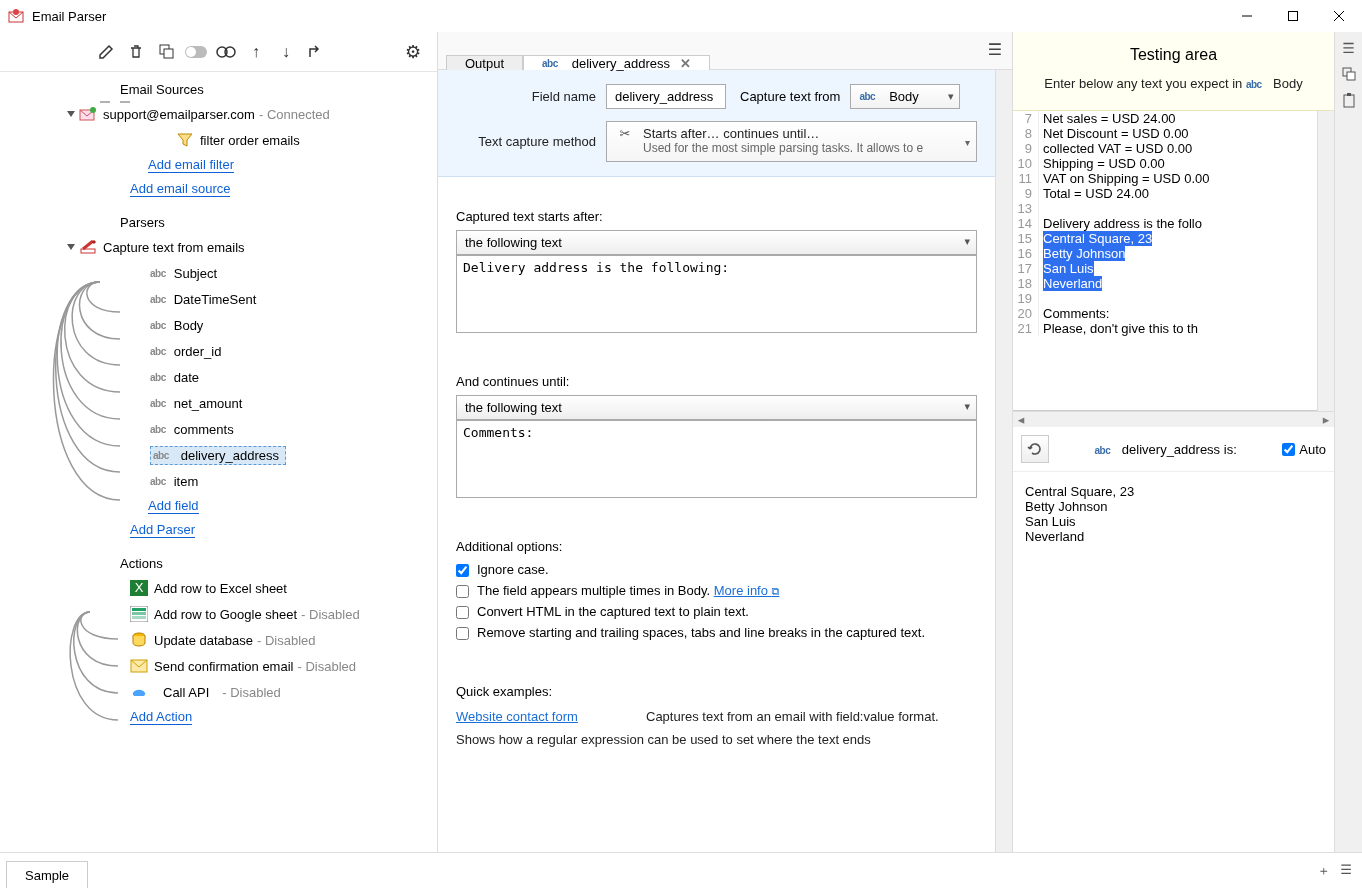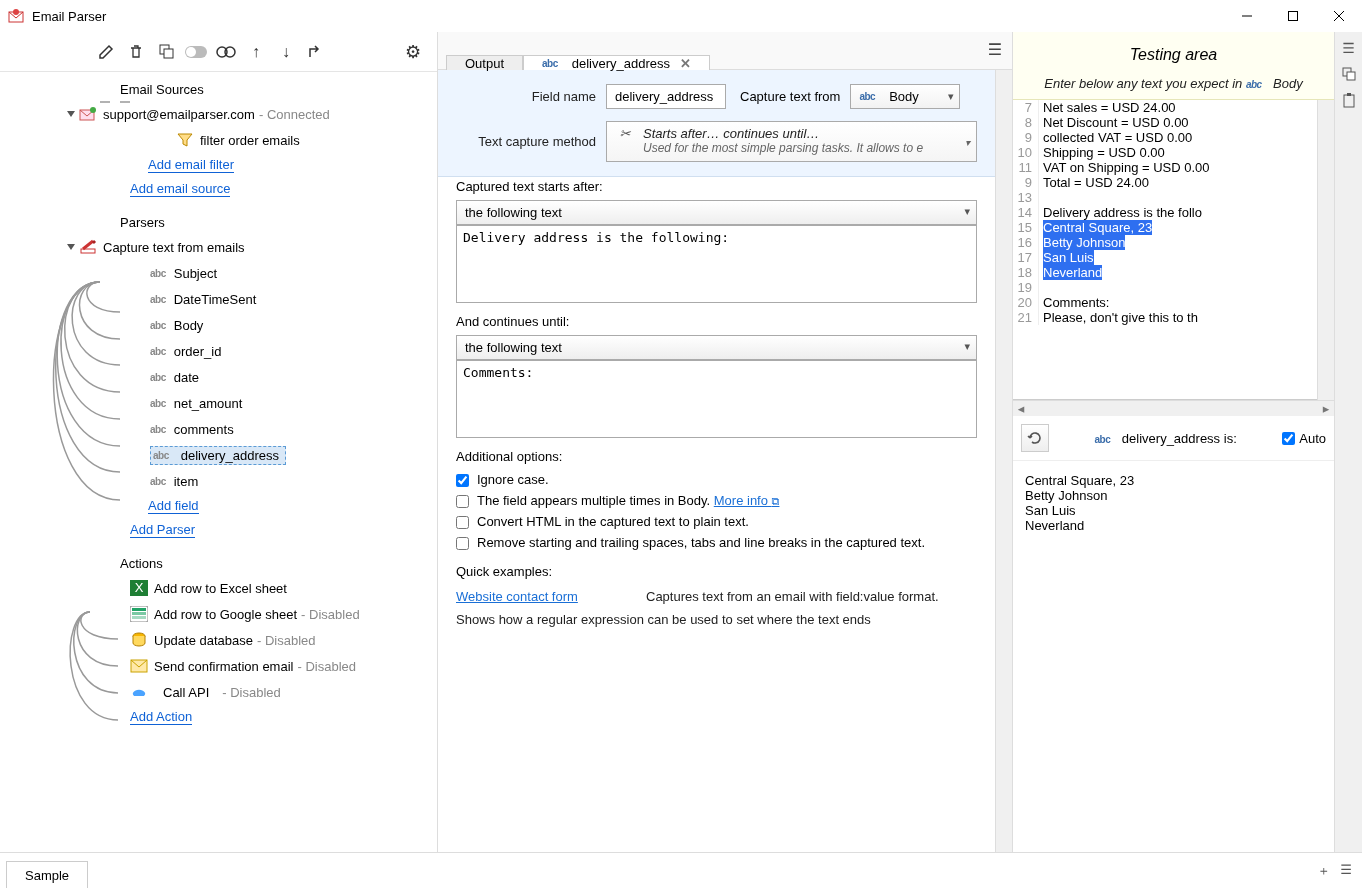--- a/index.html
+++ b/index.html
@@ -54,43 +54,43 @@
 
 .center-scroll { flex: 1; overflow-y: auto; }
 .form-band { background: #edf5ff; border-bottom: 1px solid #d0dff0; padding: 14px 18px 14px 18px; }
 .form-row { display: flex; align-items: center; margin-bottom: 12px; }
 .form-row:last-child { margin-bottom: 0; }
 .form-label { width: 150px; text-align: right; padding-right: 10px; color: #222; }
 .form-input { padding: 4px 8px; border: 1px solid #aaa; background: #fff; width: 120px; }
 .form-select { padding: 4px 8px; border: 1px solid #aaa; background: linear-gradient(#fff,#f2f2f2); display:inline-flex; align-items:center; min-width:110px; position:relative; }
 .form-select .abc-badge { color:#3b6daa; }
 .form-select::after { content:"▾"; position:absolute; right:6px; color:#555; font-size:11px; }
-.method-select { flex:1; padding: 4px 10px 6px 10px; border: 1px solid #aaa; background: linear-gradient(#fff,#f5f5f5); position:relative;font-style:italic; }
+.method-select { flex:1; padding: 4px 10px 6px 10px; border: 1px solid #aaa; background: linear-gradient(#fff,#f5f5f5); position:relative; }
 .method-select .m-title { color:#222; }
 .method-select .m-sub { color:#666; font-size:12px; }
 .scissors { display:inline-block; width:16px; text-align:center; margin-right:10px; color:#555; }
 
-.section-pad { padding: 2px 18px 6px 18px; }
+.section-pad { padding: 32px 18px 6px 18px; }
 .dropdown-wide { width: 100%; padding: 4px 8px; border: 1px solid #aaa; background: linear-gradient(#fff,#eee); position:relative; margin-top:6px; }
 .dropdown-wide::after { content:"▾"; position:absolute; right:6px; top:4px; color:#555; font-size:11px; }
 .text-area { width: 100%; height: 78px; border: 1px solid #aaa; padding: 4px 6px; font-family: Consolas, monospace; font-size: 13px; resize: none; margin-top:0; }
 .text-area.top-joined { border-top: 1px solid #aaa; }
 .check-row { display:flex; align-items:flex-start; margin: 6px 0; }
 .check-row input { margin-right: 8px; margin-top:2px; }
 .more-link { color:#1a6fd6; text-decoration:underline; }
 .more-link .ext { font-size:11px; }
 .example-row { display:flex; gap: 20px; margin-bottom: 8px; }
 .example-row a { color:#1a6fd6; text-decoration:underline; width: 170px; display:inline-block; }
 .example-row .desc { flex:1; color:#222; }
 
 
 .right-main { flex:1; display:flex; flex-direction:column; }
 .right-side-tools { width: 28px; background:#f0f0f0; border-left:1px solid #ddd; display:flex; flex-direction:column; align-items:center; padding-top:4px; gap:2px; }
 .right-side-tools .rt { width:24px; height:24px; display:flex; align-items:center; justify-content:center; color:#555; font-size:14px; }
-.right-yellow { background:#fffff2; border-bottom:1px solid #e6e6b8; padding: 14px 12px 8px 12px; text-align:center;font-style:italic; }
+.right-yellow { background:#fffff2; border-bottom:1px solid #e6e6b8; padding: 14px 12px 19px 12px; text-align:center; }
 .right-yellow h3 { font-size: 16px; font-weight: normal; margin-bottom: 12px; }
 .right-yellow .line { font-size:12.5px; color:#222; }
 .right-yellow .abc-badge { color:#3b6daa; }
 .right-yellow a { color:#1a6fd6; text-decoration:underline; }
 .code-area { flex:0 0 auto; height: 300px; background:#fff; font-family: Consolas, monospace; font-size: 13.5px; overflow:auto; border-bottom:1px solid #ccc; }
 .code-line { display:flex; white-space:pre; }
 .ln { width: 26px; text-align:right; color:#999; padding-right:6px; border-right:1px solid #eee; flex-shrink:0; user-select:none; }
 .code-txt { padding-left:4px; }
 .hl { background:#2e6ff0; color:#fff; }
 .result-bar { display:flex; align-items:center; padding: 8px; gap:6px; border-bottom:1px solid #eee; }

